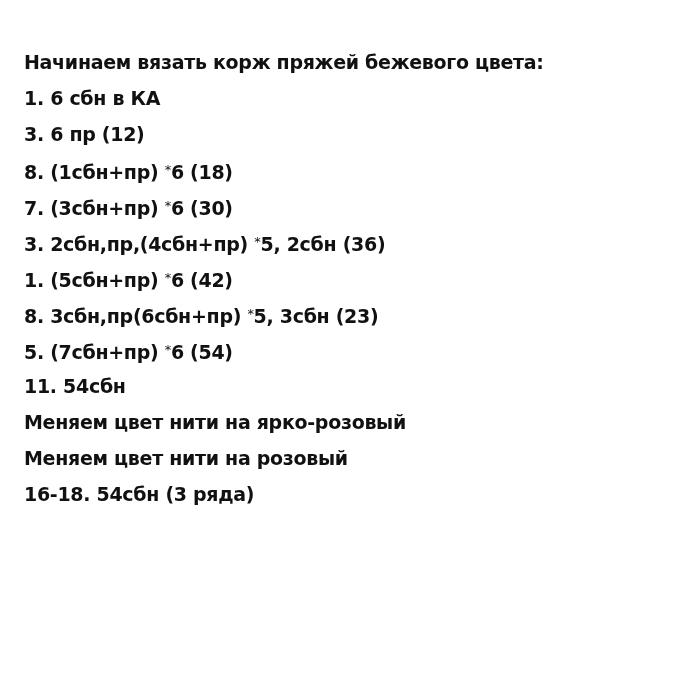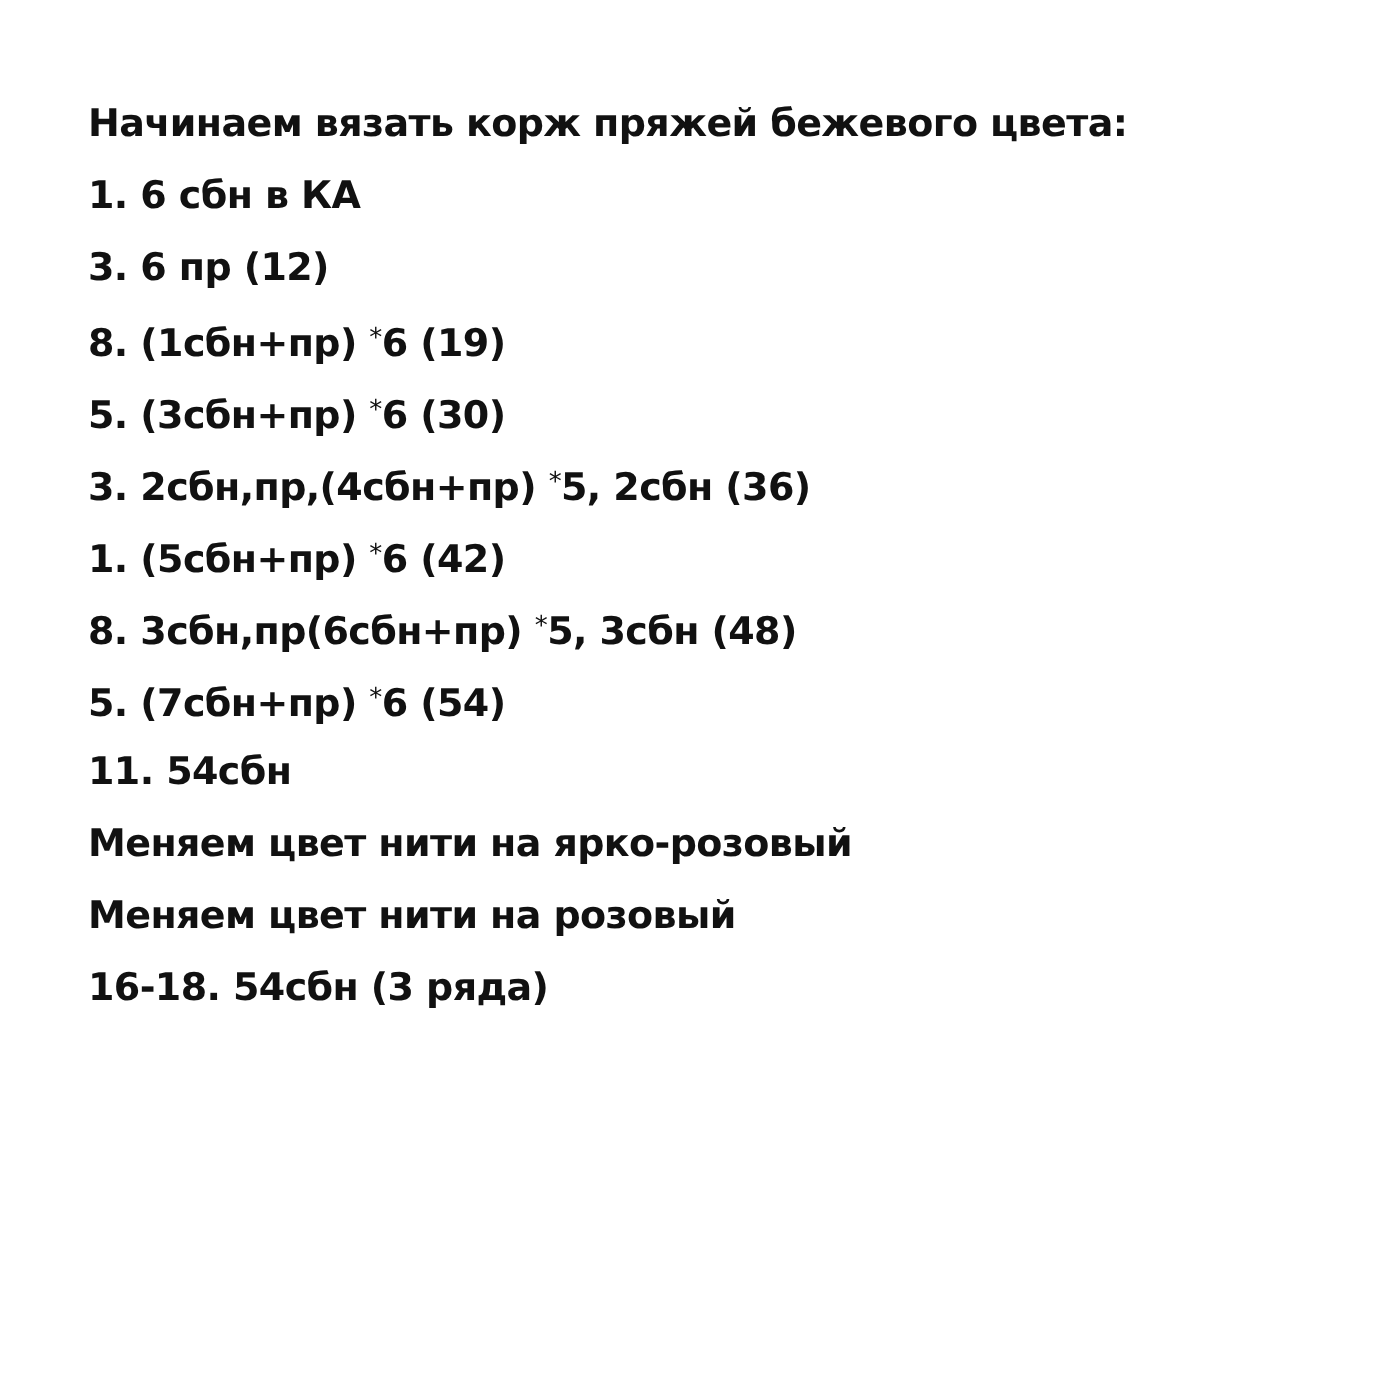--- a/index.html
+++ b/index.html
@@ -10,21 +10,21 @@
     body {
       width: 690px;
       height: 690px;
       position: relative;
       overflow: hidden;
       font-family: "DejaVu Sans", sans-serif;
       color: #111111;
     }
     .doc {
       position: absolute;
-      left: 44px;
+      left: 24px;
       top: 44px;
       width: 640px;
     }
     .line {
       font-weight: bold;
       font-size: 19px;
       line-height: 36px;
       height: 36px;
       white-space: nowrap;
       letter-spacing: -0.3px;
@@ -38,33 +38,33 @@
 </head>
 <body>
 
 <div class="doc">
   <div class="line">Начинаем вязать корж пряжей бежевого цвета:</div>
 
   <div class="line">1. 6 сбн в КА</div>
   <div class="line">3. 6 пр (12)</div>
 
   <div class="line">
-    <span>8. (1сбн+пр) </span><span class="star">*</span><span>6 (19)</span>
+    <span>8. (1сбн+пр) </span><span class="star">*</span><span>6 (18)</span>
   </div>
   <div class="line">
-    <span>5. (3сбн+пр) </span><span class="star">*</span><span>6 (30)</span>
+    <span>7. (3сбн+пр) </span><span class="star">*</span><span>6 (30)</span>
   </div>
   <div class="line">
     <span>3. 2сбн,пр,(4сбн+пр) </span><span class="star">*</span><span>5, 2сбн (36)</span>
   </div>
   <div class="line">
     <span>1. (5сбн+пр) </span><span class="star">*</span><span>6 (42)</span>
   </div>
   <div class="line">
-    <span>8. 3сбн,пр(6сбн+пр) </span><span class="star">*</span><span>5, 3сбн (48)</span>
+    <span>8. 3сбн,пр(6сбн+пр) </span><span class="star">*</span><span>5, 3сбн (23)</span>
   </div>
   <div class="line">
     <span>5. (7сбн+пр) </span><span class="star">*</span><span>6 (54)</span>
   </div>
 
   <div class="line">11. 54сбн</div>
   <div class="line">Меняем цвет нити на ярко-розовый</div>
   <div class="line">Меняем цвет нити на розовый</div>
   <div class="line">16-18. 54сбн (3 ряда)</div>
 </div>

